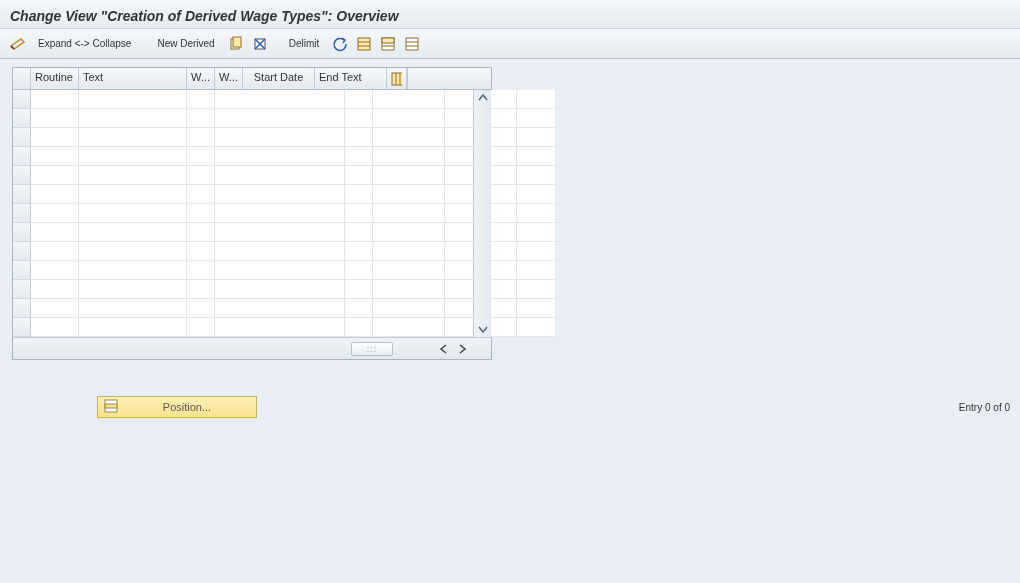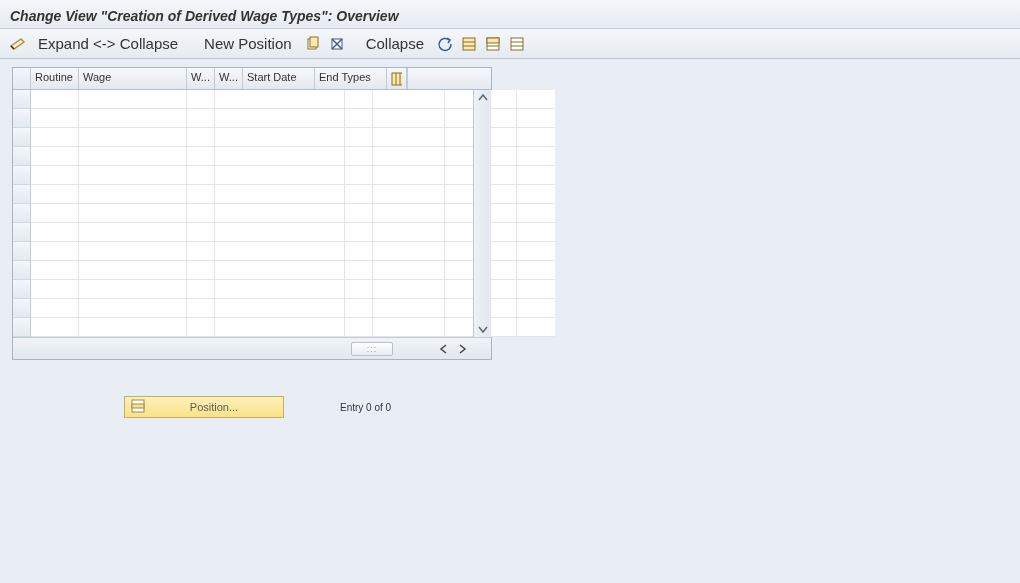--- a/index.html
+++ b/index.html
@@ -51,21 +51,21 @@
       height: 18px;
       display: inline-flex;
       align-items: center;
       justify-content: center;
       cursor: pointer;
     }
     .tb-text-btn {
       padding: 2px 6px;
       color: #333;
       cursor: pointer;
-      font-size: 15px;
+      font-size: 10px;
     }
     .tb-sep { width: 2px; }
     
     
     .icon-wrap svg { display: block; }
     
     
     .content {
       background: #e8eef4;
       padding: 8px 10px;
@@ -139,21 +139,21 @@
       border-right: 1px solid #e0e6ec;
       background: #fff;
       height: 100%;
     }
     
     .col-routine { width: 48px; }
     .col-text { width: 108px; }
     .col-w1 { width: 28px; }
     .col-wagelong { width: 130px; }
     .col-w2 { width: 28px; }
-    .col-start { width: 72px; }
+    .col-start { width: 72px; text-align: center; }
     .col-end { width: 72px; }
     .col-config { width: 20px; }
     
     .hcell.selcol {
       width: 18px;
       background: linear-gradient(to bottom,#f3f6fa,#e4eaf0);
       border-right: 1px solid #c1cbd5;
     }
     
     .config-icon {
@@ -210,22 +210,23 @@
       width: 14px; height: 14px;
       color:#555; cursor:pointer;
       display:flex;align-items:center;justify-content:center;
     }
     
     
     .position-row {
       display: flex;
       align-items: center;
       margin-top: 36px;
-      margin-left: 114px;
-      gap: 56px;
+      margin-left: 87px;
+      gap: 84px;
+      justify-content: space-between;
     }
     .position-btn {
       width: 160px;
       height: 22px;
       background: linear-gradient(to bottom,#fdf0b8,#f9e28a);
       border: 1px solid #c7b05a;
       display: flex;
       align-items: center;
       gap: 6px;
       padding: 0 6px;
@@ -264,36 +265,36 @@
 
   <div class="toolbar">
     <span class="tb-icon icon-wrap">
       <svg width="16" height="16">
           <path d="M2 10 l3 3 M2 10 l10 -7 l3 3 l-10 7 z" fill="none" stroke="#c58b2a" stroke-width="1.5"></path>
           <path d="M2 10 l3 3" stroke="#333" stroke-width="1.5"></path>
         </svg>
     </span>
     <span class="tb-text-btn">Expand &lt;-&gt; Collapse</span>
     <span class="tb-sep"></span>
-    <span class="tb-text-btn">New Position</span>
+    <span class="tb-text-btn">New Derived</span>
     <span class="tb-icon icon-wrap">
       <svg width="16" height="16">
           <rect x="3" y="3" width="8" height="10" fill="#fff" stroke="#8a6d2c"></rect>
           <rect x="5" y="1" width="8" height="10" fill="#ffe9a8" stroke="#8a6d2c"></rect>
         </svg>
     </span>
     <span class="tb-icon icon-wrap">
       <svg width="16" height="16">
           <rect x="3" y="3" width="10" height="10" fill="#fff" stroke="#555"></rect>
           <line x1="3" y1="3" x2="13" y2="13" stroke="#2a5db0" stroke-width="1.5"></line>
           <line x1="13" y1="3" x2="3" y2="13" stroke="#2a5db0" stroke-width="1.5"></line>
         </svg>
     </span>
     <span class="tb-sep"></span>
-    <span class="tb-text-btn">Collapse</span>
+    <span class="tb-text-btn">Delimit</span>
     <span class="tb-icon icon-wrap">
       <svg width="16" height="16">
           <path d="M12 4 a6 6 0 1 0 2 4" fill="none" stroke="#2a5db0" stroke-width="1.5"></path>
           <path d="M10 2 l3 2 l-2 3" fill="none" stroke="#2a5db0" stroke-width="1.5"></path>
         </svg>
     </span>
     <span class="tb-icon icon-wrap">
       <svg width="16" height="16">
           <rect x="2" y="2" width="12" height="12" fill="#ffe9a8" stroke="#8a6d2c"></rect>
           <line x1="2" y1="6" x2="14" y2="6" stroke="#8a6d2c"></line>
@@ -318,25 +319,25 @@
 
   <div class="content">
 
     <div class="watermark">©www.tutorialkart.com</div>
 
 
     <div class="grid-wrap">
       <div class="grid-header">
         <div class="hcell selcol"></div>
         <div class="hcell col-routine">Routine</div>
-        <div class="hcell col-text">Wage</div>
+        <div class="hcell col-text">Text</div>
         <div class="hcell col-w1">W...</div>
         <div class="hcell col-w2">W...</div>
         <div class="hcell col-start">Start Date</div>
-        <div class="hcell col-end">End Types</div>
+        <div class="hcell col-end">End Text</div>
         <div class="hcell col-config">
           <span class="config-icon">
             <svg width="14" height="14">
                 <rect x="1" y="1" width="12" height="12" fill="#ffe9a8" stroke="#8a6d2c"></rect>
                 <line x1="5" y1="1" x2="5" y2="13" stroke="#8a6d2c"></line>
                 <line x1="9" y1="1" x2="9" y2="13" stroke="#8a6d2c"></line>
               </svg>
           </span>
         </div>
         <div style="width:18px;border-left:1px solid #c1cbd5;"></div>

